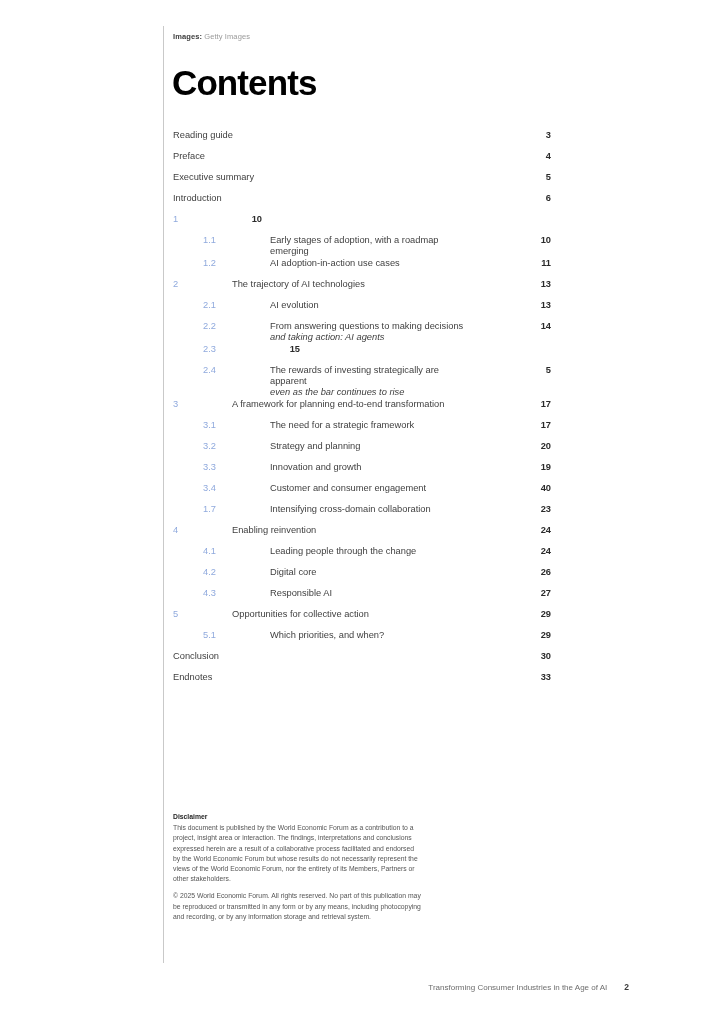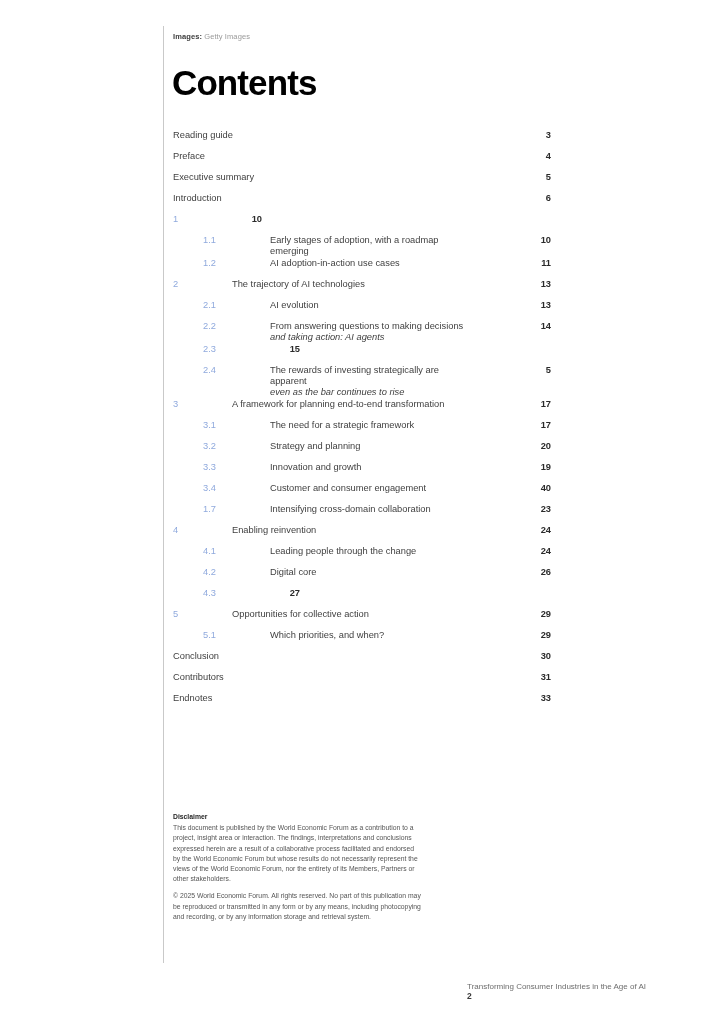--- a/index.html
+++ b/index.html
@@ -112,21 +112,20 @@
   }
   .footer {
     position: absolute;
     right: 43px;
     top: 982px;
     display: flex;
     align-items: baseline;
     font-size: 8px;
     color: #6d6d6d;
     white-space: nowrap;
-    flex-direction: column;
   }
   .footer .footer-title { }
   .footer .footer-page {
     margin-left: 17px;
     color: #3a3a3a;
     font-weight: bold;
     font-size: 8.5px;
   }
 </style>
 </head>
@@ -238,39 +237,36 @@
         <span class="title"><span>Leading people through the change</span></span>
         <span class="pnum">24</span>
       </div>
       <div class="toc-row lvl2">
         <span class="num">4.2</span>
         <span class="title"><span>Digital core</span></span>
         <span class="pnum">26</span>
       </div>
       <div class="toc-row lvl2">
         <span class="num">4.3</span>
+        <span class="title"><span>Responsible AI</span></span>
         <span class="pnum">27</span>
       </div>
       <div class="toc-row lvl1">
         <span class="num">5</span>
         <span class="title"><span>Opportunities for collective action</span></span>
         <span class="pnum">29</span>
       </div>
       <div class="toc-row lvl2">
         <span class="num">5.1</span>
         <span class="title"><span>Which priorities, and when?</span></span>
         <span class="pnum">29</span>
       </div>
       <div class="toc-row lvl0">
         <span class="title"><span>Conclusion</span></span>
         <span class="pnum">30</span>
-      </div>
-      <div class="toc-row lvl0">
-        <span class="title"><span>Contributors</span></span>
-        <span class="pnum">31</span>
       </div>
       <div class="toc-row lvl0">
         <span class="title"><span>Endnotes</span></span>
         <span class="pnum">33</span>
       </div>
     </div>
 
   <div class="disclaimer">
     <h4>Disclaimer</h4>
   <p>This document is published by the World Economic Forum as a contribution to a project, insight area or interaction. The findings, interpretations and conclusions expressed herein are a result of a collaborative process facilitated and endorsed by the World Economic Forum but whose results do not necessarily represent the views of the World Economic Forum, nor the entirety of its Members, Partners or other stakeholders.</p>

